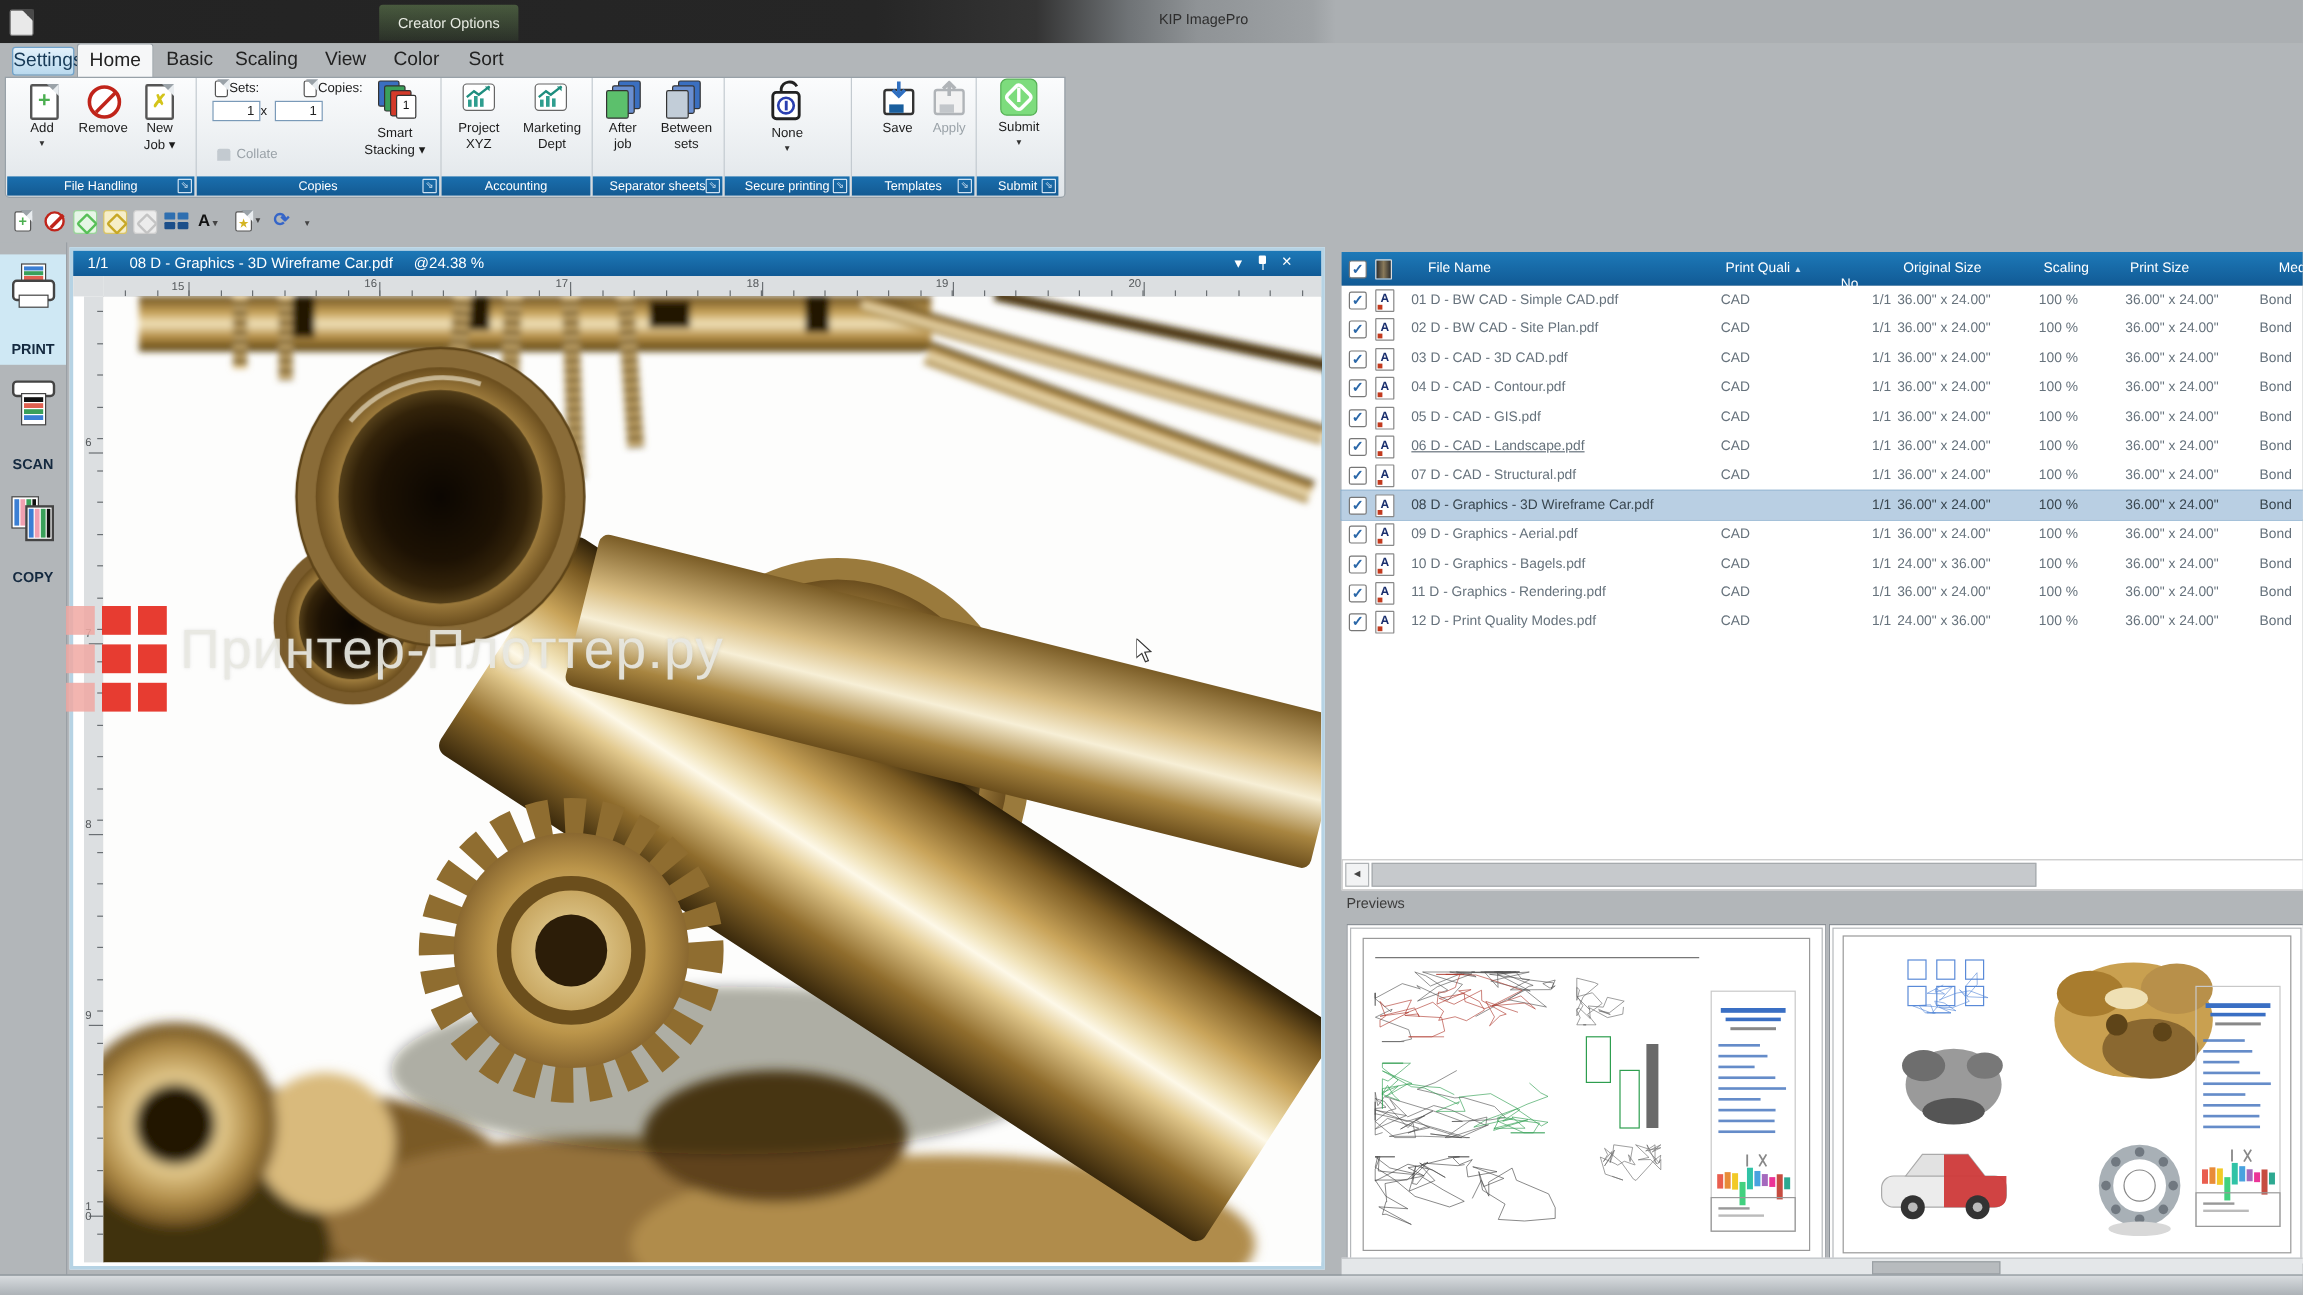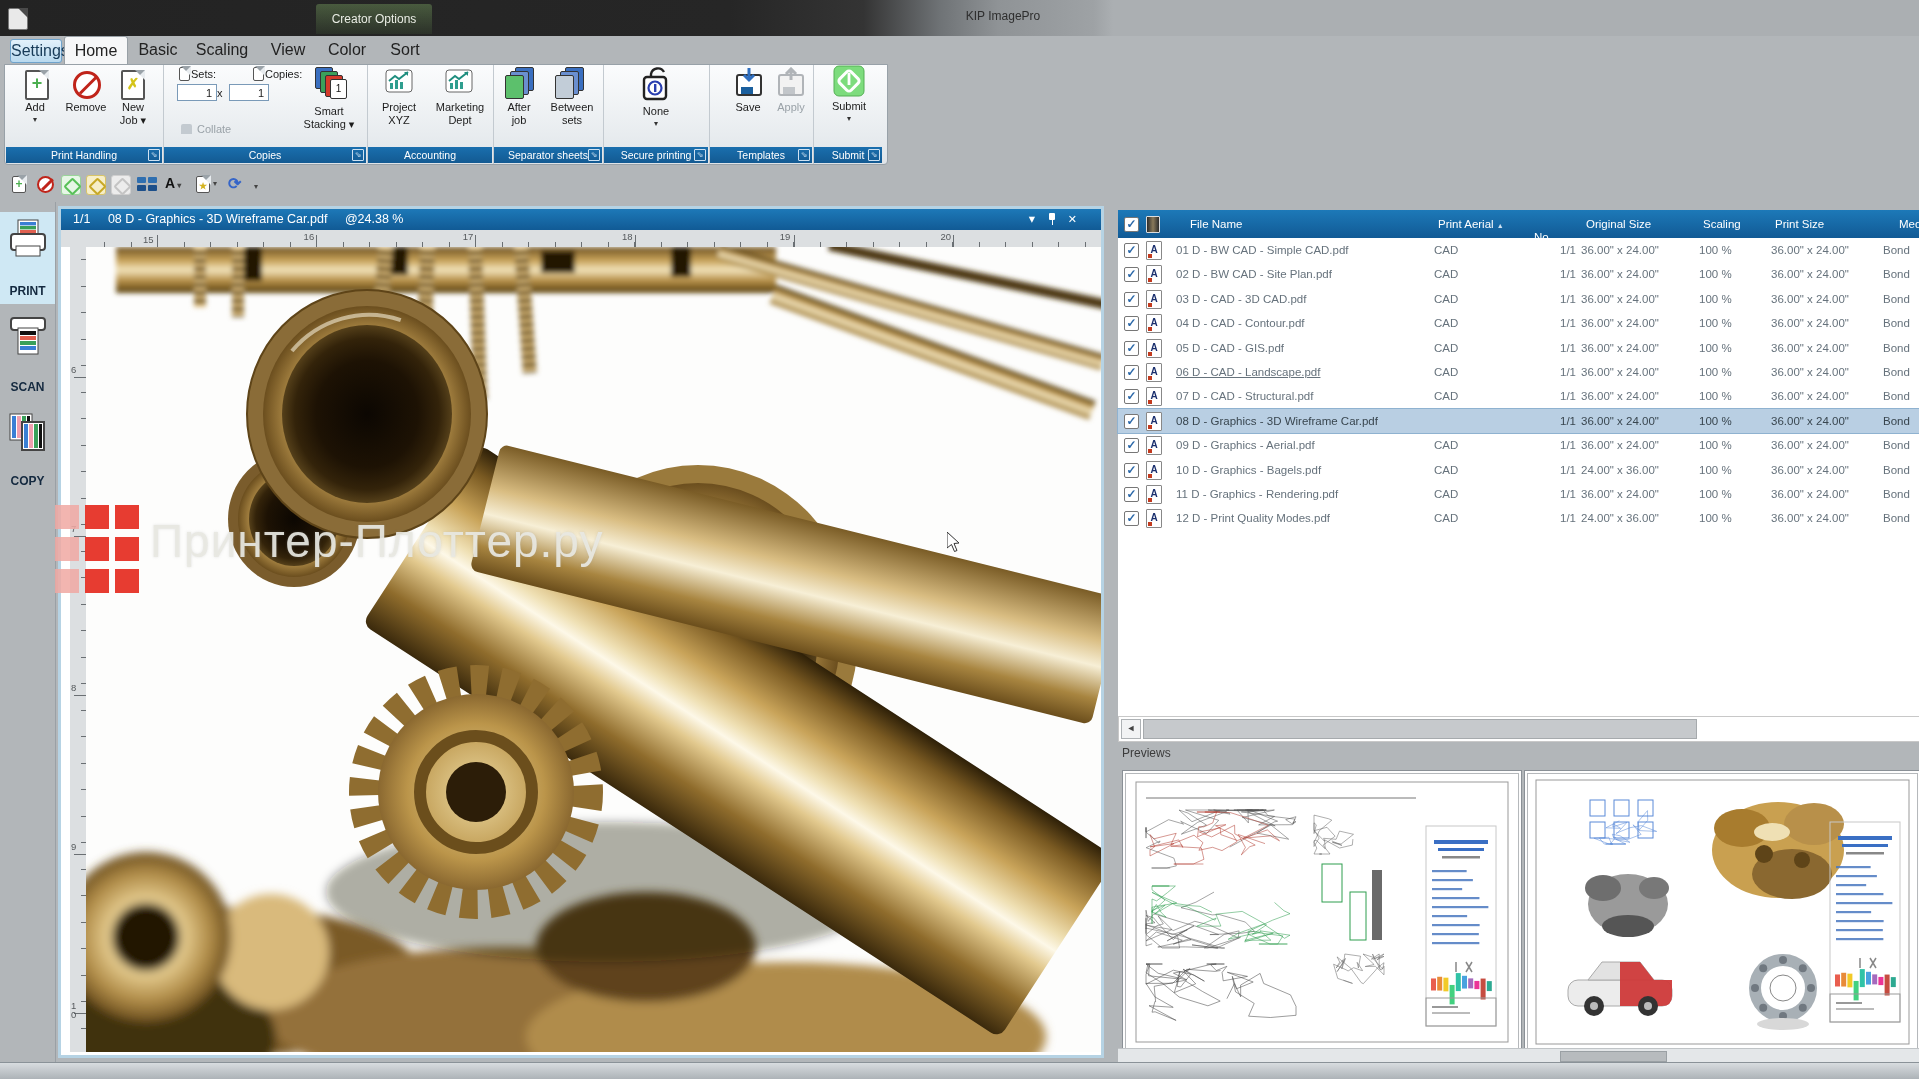--- a/index.html
+++ b/index.html
@@ -142,21 +142,21 @@
       <div class="no-circle" style="left:68px;top:6px;width:22px;height:22px;"></div>
       <div class="rlabel" style="left:56px;top:36px;width:50px;">Remove</div>
     </div>
     <div>
       <div class="doc" style="left:116px;top:5px;width:20px;height:26px;">
         <span class="glyph" style="color:#d4c41a;font-size:15px;top:3px;">✗</span>
         </div>
       <div class="rlabel" style="left:104px;top:36px;width:48px;">New</div>
       <div class="rlabel" style="left:104px;top:49px;width:48px;">Job ▾</div>
     </div>
-    <div class="gtitle">Print Handling</div>
+    <div class="gtitle">File Handling</div>
     <div class="launcher">⇘</div>
   </div>
 
   <div class="rgroup" style="left:158px;width:204px;">
     <div class="doc" style="left:16px;top:2px;width:9px;height:12px;border-width:1px;"></div>
     <div class="rlabel" style="left:28px;top:3px;">Sets:</div>
     <div class="doc" style="left:90px;top:2px;width:9px;height:12px;border-width:1px;"></div>
     <div class="rlabel" style="left:102px;top:3px;">Copies:</div>
     <input class="input" style="left: 14px; top: 19px; width: 34px; height: 14px;" value="1">
     <div class="rlabel" style="left:54px;top:22px;">x</div>
@@ -615,21 +615,21 @@
 <svg class="abs" style="left:947px;top:532px;z-index:60;" width="14" height="21" viewBox="0 0 14 21">
   <polygon points="0,0 0,16 4.5,12.5 7.5,19.5 10,18.5 7,11.5 12,11" fill="#fff" stroke="#333" stroke-width="1"></polygon>
 </svg>
 
 <div class="abs tbl-bg"></div>
 <div class="abs tbl-head">
   <div class="chk" style="left:6px;top:7px;">✓</div>
   <div class="abs" style="left:28px;top:6px;width:12px;height:15px;background:linear-gradient(90deg,#2c2c2c,#8a7a5a,#2c2c2c);border:1px solid #ddd;border-radius:1px;"></div>
   <div class="hcell" style="left:72px;">File Name</div>
   <div class="hcell" style="left:320px;">
-    <span>Print Aerial</span>
+    <span>Print Quali</span>
     <span style="font-size:7px;color:#cfe2f2;">▲</span>
   </div>
   <div class="hcell" style="left:416px;margin-top:13px;">No.</div>
   <div class="hcell" style="left:468px;">Original Size</div>
   <div class="hcell" style="left:585px;">Scaling</div>
   <div class="hcell" style="left:657px;">Print Size</div>
   <div class="hcell" style="left:781px;">Medi</div>
 </div>
 <div class="abs" id="tbl-rows" style="left:1118px;top:238px;width:801px;height:300px;">
     <div class="trow" style="top: 0px;">

